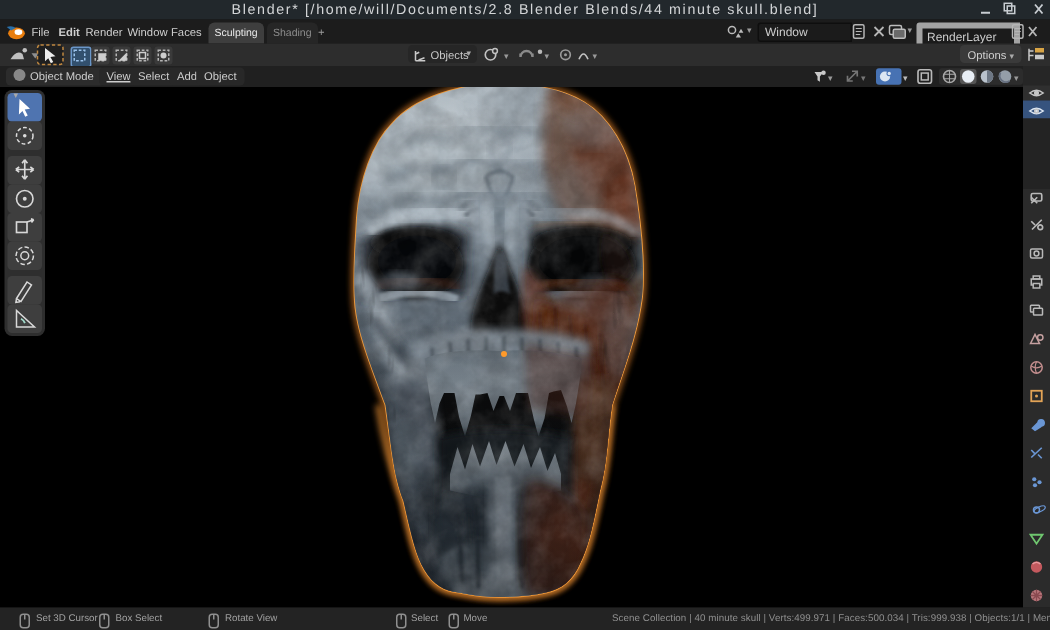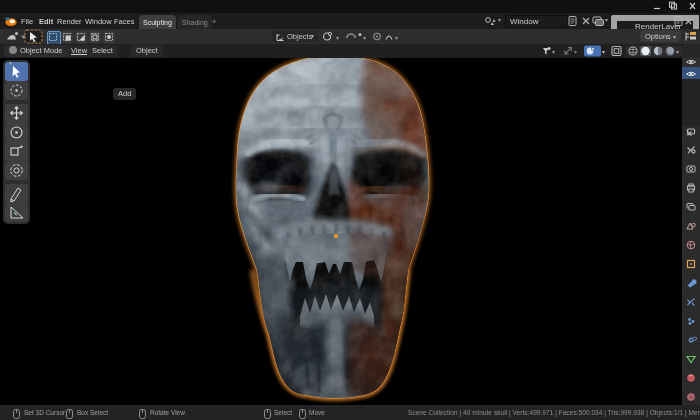--- a/index.html
+++ b/index.html
@@ -232,20 +232,21 @@
         <circle cx="13.5" cy="110.5" r="2.6" fill="none" stroke="#d8d8d8" stroke-width="1"></circle>
         <rect x="2" y="124" width="23" height="19" rx="3" fill="#3e3e3e"></rect>
         <path d="M8,139 L15,128 L18,130 L11,141 Z M8,139 L7.6,141.6 L10.4,141.2" fill="none" stroke="#d8d8d8" stroke-width="1"></path>
         <rect x="2" y="143" width="23" height="19" rx="3" fill="#3e3e3e"></rect>
         <path d="M8,147 L8,158 L20,158 Z" fill="none" stroke="#d8d8d8" stroke-width="1"></path>
         <path d="M11,152.5 A5,5 0 0 1 13.6,155.4" fill="none" stroke="#9fd8c8" stroke-width="1.2"></path>
       </g>
     </svg>
   </div>
 
+  <div class="abs" id="titlebar">Blender* [/home/will/Documents/2.8 Blender Blends/44 minute skull.blend]</div>
   <svg class="abs" style="left:652px;top:0;" width="48" height="13" viewBox="0 0 48 13">
     <path d="M2,8.5 L8,8.5" stroke="#c8cdd2" stroke-width="1.2"></path>
     <rect x="19.5" y="4" width="5" height="5" fill="none" stroke="#c8cdd2" stroke-width="1"></rect>
     <rect x="17.5" y="2.2" width="5" height="5" fill="none" stroke="#c8cdd2" stroke-width="1"></rect>
     <path d="M38,3 L43,9 M43,3 L38,9" stroke="#c8cdd2" stroke-width="1.2"></path>
   </svg>
 
   <div class="abs" id="menurow">
     <svg class="abs" style="left:4px;top:3px;" width="14" height="11" viewBox="0 0 14 11">
       <ellipse cx="7" cy="6.2" rx="5.6" ry="3.9" fill="#e87d0d"></ellipse>
@@ -272,21 +273,21 @@
       <rect x="1" y="0.5" width="7" height="9" rx="1" fill="none" stroke="#b5b5b5" stroke-width="1"></rect>
       <path d="M2.5,3 h4 M2.5,5 h4 M2.5,7 h3" stroke="#b5b5b5" stroke-width="0.8"></path>
       <path d="M15,2 L21,8 M21,2 L15,8" stroke="#b5b5b5" stroke-width="1.2"></path>
     </svg>
 
     <svg class="abs" style="left:592px;top:3px;" width="13" height="11" viewBox="0 0 13 11">
       <rect x="1" y="1" width="8" height="6" rx="1" fill="none" stroke="#bbb" stroke-width="1"></rect>
       <rect x="3.5" y="3.5" width="8" height="6" rx="1" fill="#6a6a6a" stroke="#bbb" stroke-width="1"></rect>
     </svg>
     <span class="abs" style="left:605px;top:2.5px;font-size:6px;color:#999;">▾</span>
-    <span class="abs" style="left:611px;top:2px;width:58px;height:11px;background:#1b1b1b;border:6px solid #a3a3a3;border-radius:2px 0 0 2px;color:#cdcdcd;font-size:8px;line-height:12px;padding-left:18px;">RenderLayer</span>
+    <span class="abs" style="left:611px;top:2px;width:58px;height:11px;background:#1b1b1b;border:4px solid #a3a3a3;border-radius:2px 0 0 2px;color:#cdcdcd;font-size:8px;line-height:12px;padding-left:3px;">RenderLayer</span>
     <svg class="abs" style="left:674px;top:3px;" width="18px" height="11" viewBox="0 0 18 11">
       <rect x="1" y="0.5" width="7" height="9" rx="1" fill="none" stroke="#b5b5b5" stroke-width="1"></rect>
       <path d="M2.5,3 h4 M2.5,5 h4 M2.5,7 h3" stroke="#b5b5b5" stroke-width="0.8"></path>
       <path d="M12,2 L17,8 M17,2 L12,8" stroke="#b5b5b5" stroke-width="1.2"></path>
     </svg>
   </div>
 
   <div class="abs" id="row2">
     <svg class="abs" style="left:4px;top:1px;" width="26" height="13" viewBox="0 0 26 13">
       <path d="M3,9.5 Q7,3 11,6 L12,9.5 Z" fill="#c0c0c0"></path>
@@ -352,21 +353,21 @@
       <rect x="6" y="6.5" width="6" height="3" fill="#c9c9c9"></rect>
     </svg>
   </div>
 
   <div class="abs" id="row3">
     <span class="hbtn" style="left:4px;width:56px;background:#2c2c2c;">
       <span style="display:inline-block;width:8px;height:8px;background:#888;border-radius:50%;vertical-align:-1px;margin-right:3px;"></span>Object Mode <span class="v">▾</span>
     </span>
     <span class="hbtn" style="left:66px;text-decoration:underline;">View</span>
     <span class="hbtn" style="left:87px;">Select</span>
-    <span class="hbtn" style="left:113px;margin-top:43px;">Add</span>
+    <span class="hbtn" style="left:113px;">Add</span>
     <span class="hbtn" style="left:131px;">Object</span>
     <svg class="abs" style="left:540px;top:1px;" width="142" height="12" viewBox="0 0 142 12">
       <path d="M3,3 L9,3 L6.6,6 L6.6,9.5 L5,8.5 L5,6 Z" fill="#c9c9c9"></path>
       <circle cx="9" cy="3.5" r="1.5" fill="#c9c9c9"></circle>
       <text x="12" y="9" font-size="6" fill="#999">▾</text>
       <g opacity="0.55">
         <path d="M25,9 L31,3 M28,2.5 L31.5,2.5 L31.5,6 M25,5.5 L25,9 L28.5,9" stroke="#bbb" stroke-width="1.1" fill="none"></path>
       </g>
       <text x="34" y="9" font-size="6" fill="#777">▾</text>
       <rect x="44" y="0.5" width="17" height="11" rx="2" fill="#4772b3"></rect>

